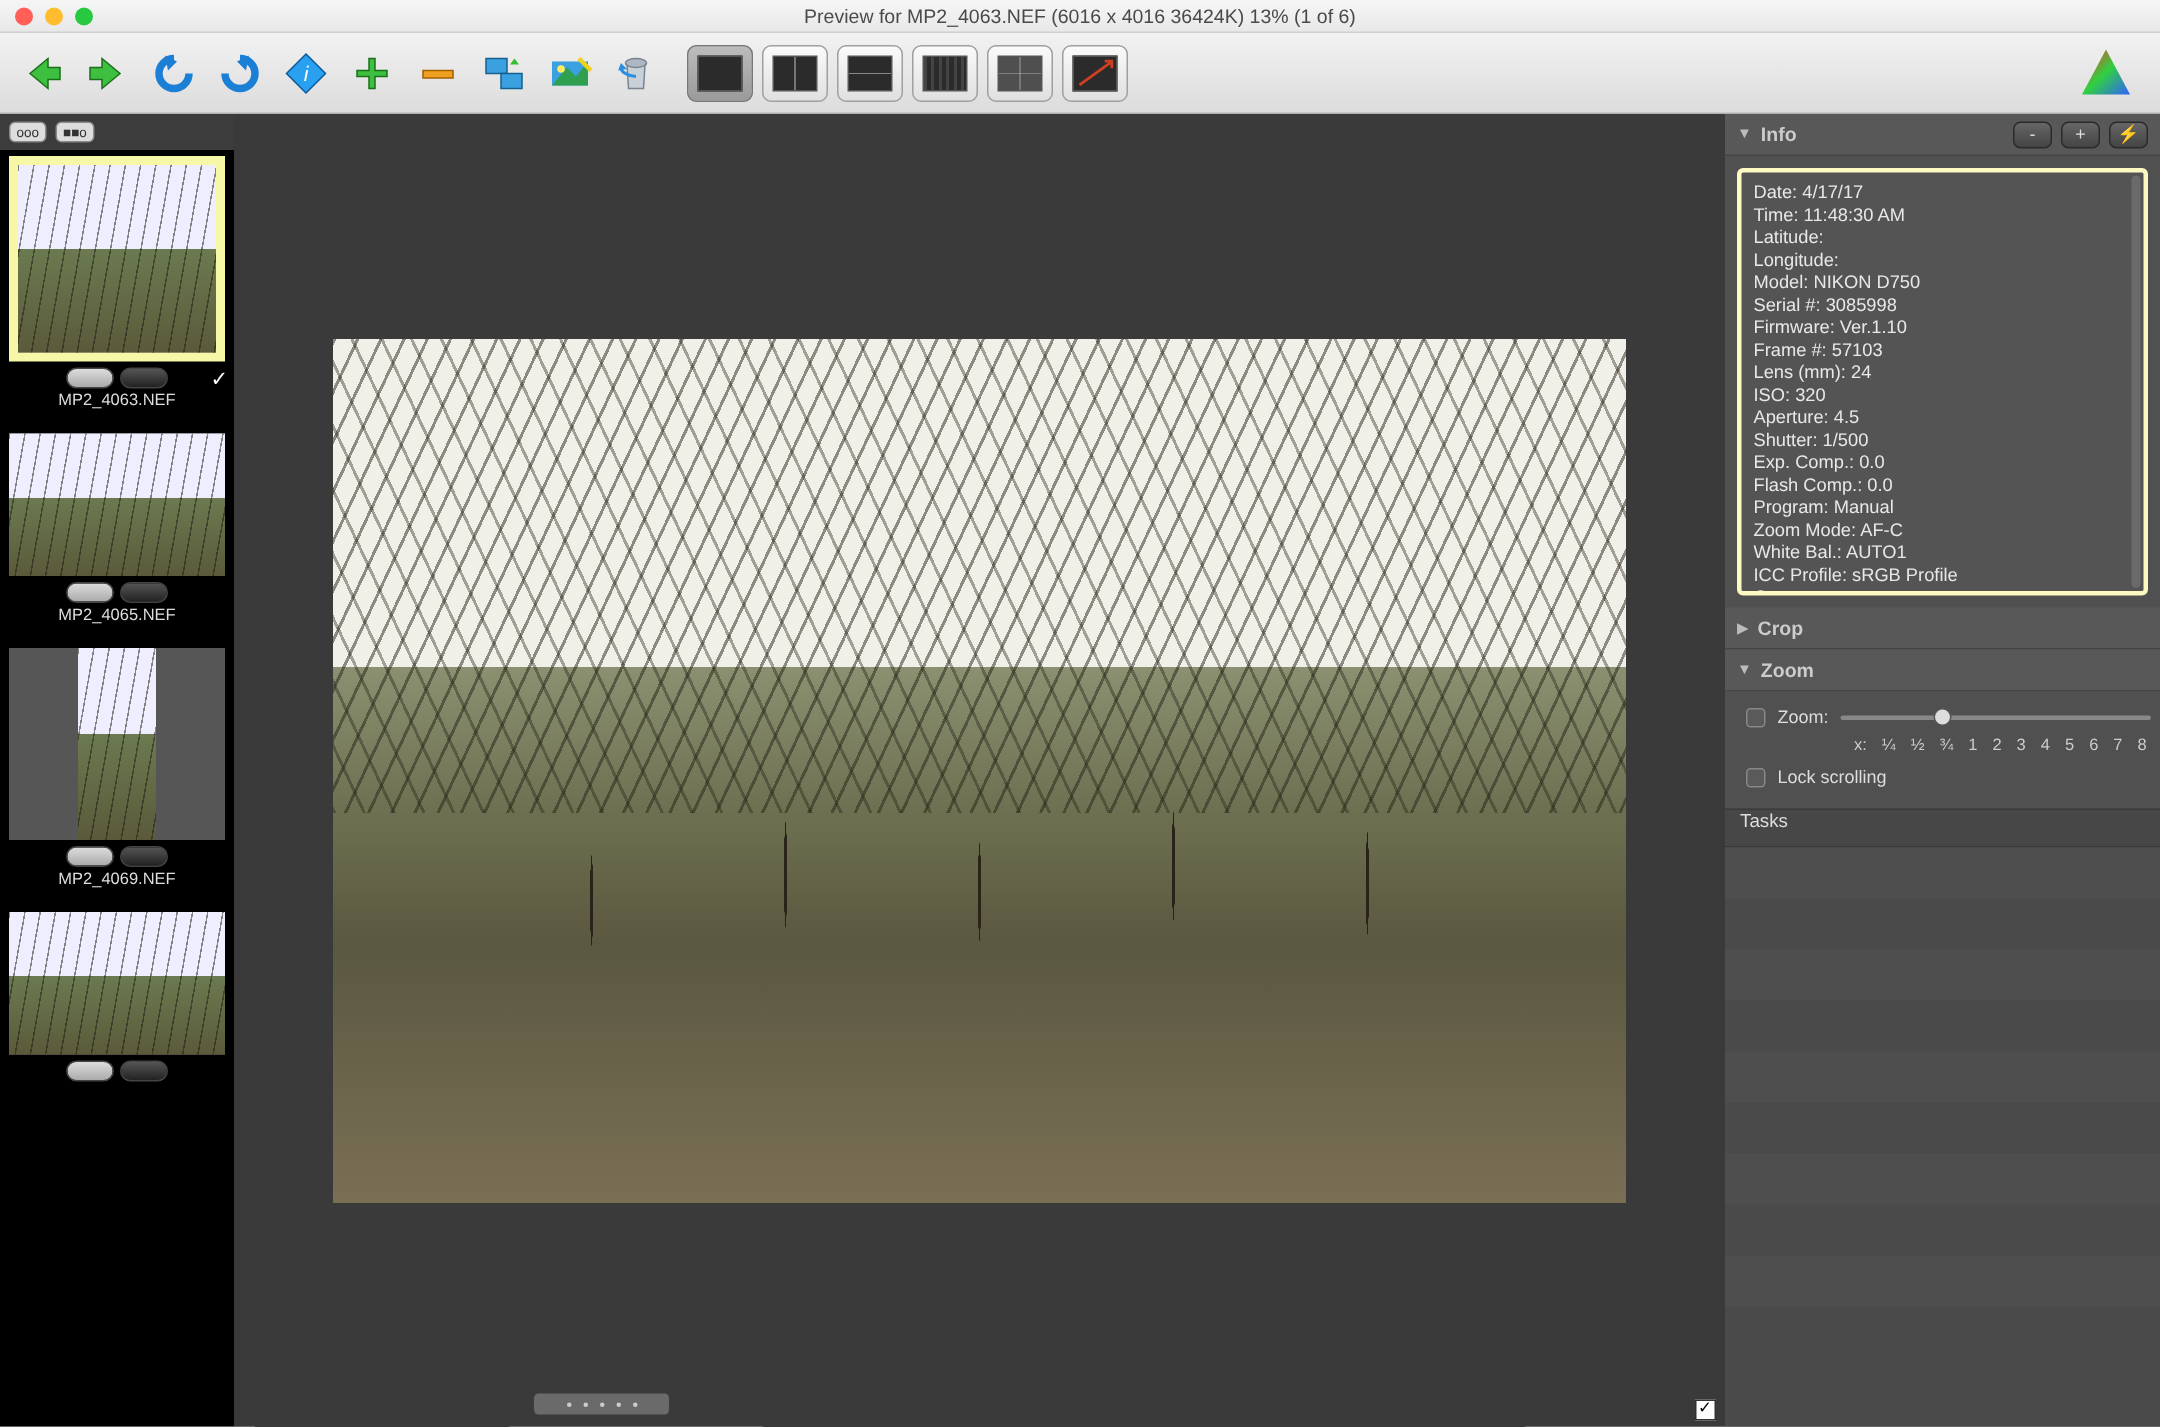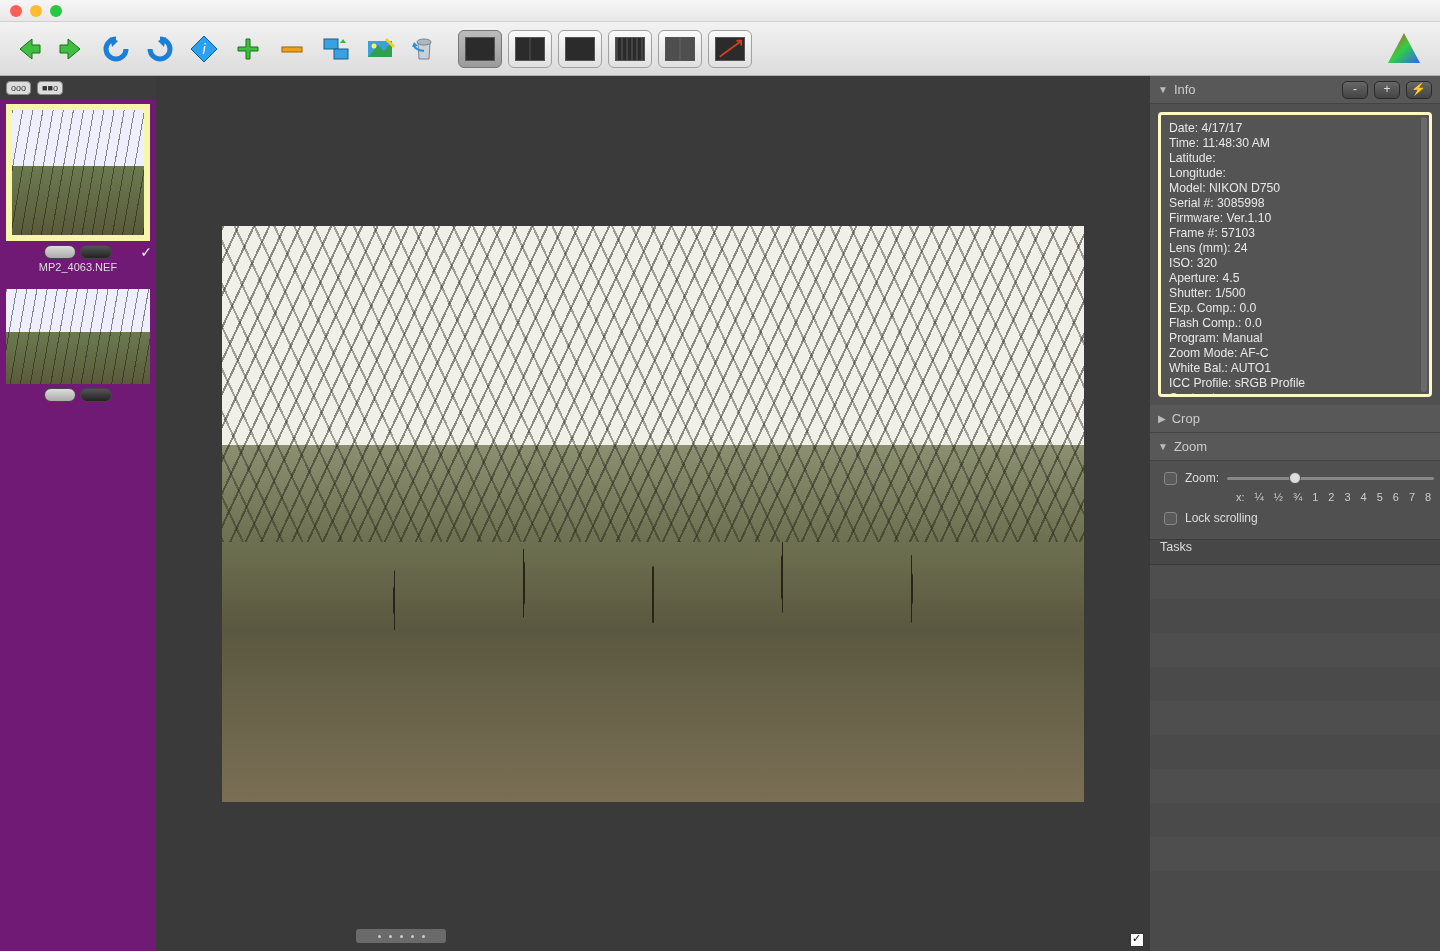--- a/index.html
+++ b/index.html
@@ -19,21 +19,21 @@
 .viewset { display: flex; gap: 6px; margin-left: 10px; }
 .viewbtn { width: 44px; height: 38px; background: linear-gradient(#fafafa,#e0e0e0); border: 1px solid #a0a0a0; border-radius: 6px; display:flex; align-items:center; justify-content:center; }
 .viewbtn.active { background: linear-gradient(#bcbcbc,#9a9a9a); border-color:#777; }
 .viewbtn .inner { width: 30px; height: 24px; background: #2b2b2b; border:1px solid #555; position:relative; }
 .color-triangle { margin-left: auto; margin-right: 8px; width: 40px; height: 40px; }
 
 
 .main { flex: 1; display: flex; background: #565656; min-height: 0; }
 
 
-.filmstrip { width: 156px; background: #701a75; display:flex; flex-direction:column; overflow-y:auto; }
+.filmstrip { width: 156px; background: #000000; display:flex; flex-direction:column; overflow-y:auto; }
 .strip-header { height: 24px; background: #3c3c3c; display:flex; align-items:center; gap:6px; padding:0 6px; }
 .strip-header button { font-size:9px; padding:1px 4px; border-radius:4px; border:1px solid #888; background:#ddd; color:#333; }
 .thumbwrap { padding: 4px; display:flex; flex-direction:column; align-items:center; }
 .thumbframe { width: 144px; background:#565656; position:relative; }
 .thumbframe.selected { background: #f7f7a8; padding:6px; }
 .thumb { width: 100%; height: 95px; background:#888; }
 .thumbframe.selected .thumb { height: 125px; }
 .thumb.portrait { width: 52px; height: 128px; margin: 0 auto; }
 .stars { display:flex; gap:4px; margin-top:4px; justify-content:center; align-items:center; position:relative; width:100%; }
 .pill { width: 32px; height: 14px; border-radius: 7px; background: linear-gradient(#ddd,#aaa); border:1px solid #444; }
@@ -56,21 +56,21 @@
               repeating-linear-gradient(65deg, rgba(40,35,25,.4) 0 2px, transparent 2px 18px); }
 .canvas-check { position:absolute; right:6px; bottom:4px; width:14px; height:14px; background:#fff; border:1px solid #333; }
 .canvas-check::after { content:"✓"; font-size:11px; color:#000; position:absolute; top:-2px; left:1px; }
 .dotsbar { position:absolute; left:200px; bottom:8px; width:90px; height:14px; background:#6a6a6a; border-radius:3px; display:flex; align-items:center; justify-content:center; gap:8px; }
 .dotsbar span { width:3px; height:3px; background:#ccc; border-radius:50%; }
 
 
 .rightpane { width: 290px; background:#505050; color:#ddd; font-size:12px; display:flex; flex-direction:column; }
 .panel-header { height: 28px; background:#585858; display:flex; align-items:center; padding:0 8px; gap:6px; border-bottom:1px solid #444; }
 .panel-header .disclosure { font-size:10px; color:#bbb; }
-.panel-header .title { flex:1; font-size:13px; color:#ccc; }
+.panel-header .title { flex:1; font-size:13px; color:#ccc;font-weight:bold; }
 .hdrbtn { min-width:26px; height:18px; border-radius:5px; background:linear-gradient(#666,#444); border:1px solid #2a2a2a; color:#ddd; font-size:12px; line-height:14px; text-align:center; }
 .infobox { margin:8px; border:3px solid #fef9c3; border-radius:4px; background:#545454; padding:6px 8px; height:285px; overflow:hidden; font-size:12.2px; line-height:15px; color:#e8e8e8; position:relative; }
 .infobox .scroll { position:absolute; right:2px; top:2px; bottom:2px; width:6px; background:#6a6a6a; border-radius:3px; }
 .zoom-body { padding: 10px 6px 8px 14px; }
 .zoom-row { display:flex; align-items:center; gap:8px; margin-bottom:6px; }
 .cb { width:13px; height:13px; border:1px solid #888; border-radius:3px; background:#5a5a5a; }
 .slider-track { flex:1; height:3px; background:#888; border-radius:2px; position:relative; }
 .slider-thumb { position:absolute; top:-5px; left:30%; width:12px; height:12px; border-radius:50%; background:#ddd; border:1px solid #555; }
 .tickrow { display:flex; gap:10px; font-size:11px; color:#ccc; padding-left: 72px; }
 .tasks-header { height:26px; background:#474747; display:flex; align-items:flex-start; padding:0 10px; font-size:12.5px; color:#ddd; border-top:1px solid #3a3a3a; border-bottom:1px solid #3a3a3a; }
@@ -86,20 +86,21 @@
 </style>
 </head>
 <body>
 
 <div class="titlebar">
   <div class="traffic">
     <div class="dot red"></div>
     <div class="dot yellow"></div>
     <div class="dot green"></div>
   </div>
+  <div class="title-text">Preview for MP2_4063.NEF (6016 x 4016 36424K) 13% (1 of 6)</div>
 </div>
 
 <div class="toolbar">
   <div class="tbtn">
     <svg viewBox="0 0 32 32">
         <path d="M20 6 L8 16 L20 26 L20 20 L28 20 L28 12 L20 12 Z" fill="#3fbf3f" stroke="#187018" stroke-width="1"></path>
       </svg>
   </div>
   <div class="tbtn">
     <svg viewBox="0 0 32 32">
@@ -211,20 +212,44 @@
             <div class="thumb">
               <div class="small-thumb-img"></div>
             </div>
           </div>
           <div class="stars">
             <div class="pill"></div>
             <div class="pill dark"></div>
             <span class="checkmark">✓</span>
           </div>
           <div class="thumbname">MP2_4063.NEF</div>
+        </div>
+        <div class="thumbwrap">
+          <div class="thumbframe">
+            <div class="thumb">
+              <div class="small-thumb-img"></div>
+            </div>
+          </div>
+          <div class="stars">
+            <div class="pill"></div>
+            <div class="pill dark"></div>
+          </div>
+          <div class="thumbname">MP2_4065.NEF</div>
+        </div>
+        <div class="thumbwrap">
+          <div class="thumbframe">
+            <div class="thumb portrait">
+              <div class="small-thumb-img"></div>
+            </div>
+          </div>
+          <div class="stars">
+            <div class="pill"></div>
+            <div class="pill dark"></div>
+          </div>
+          <div class="thumbname">MP2_4069.NEF</div>
         </div>
         <div class="thumbwrap">
           <div class="thumbframe">
             <div class="thumb">
               <div class="small-thumb-img"></div>
             </div>
           </div>
           <div class="stars">
             <div class="pill"></div>
             <div class="pill dark"></div>

